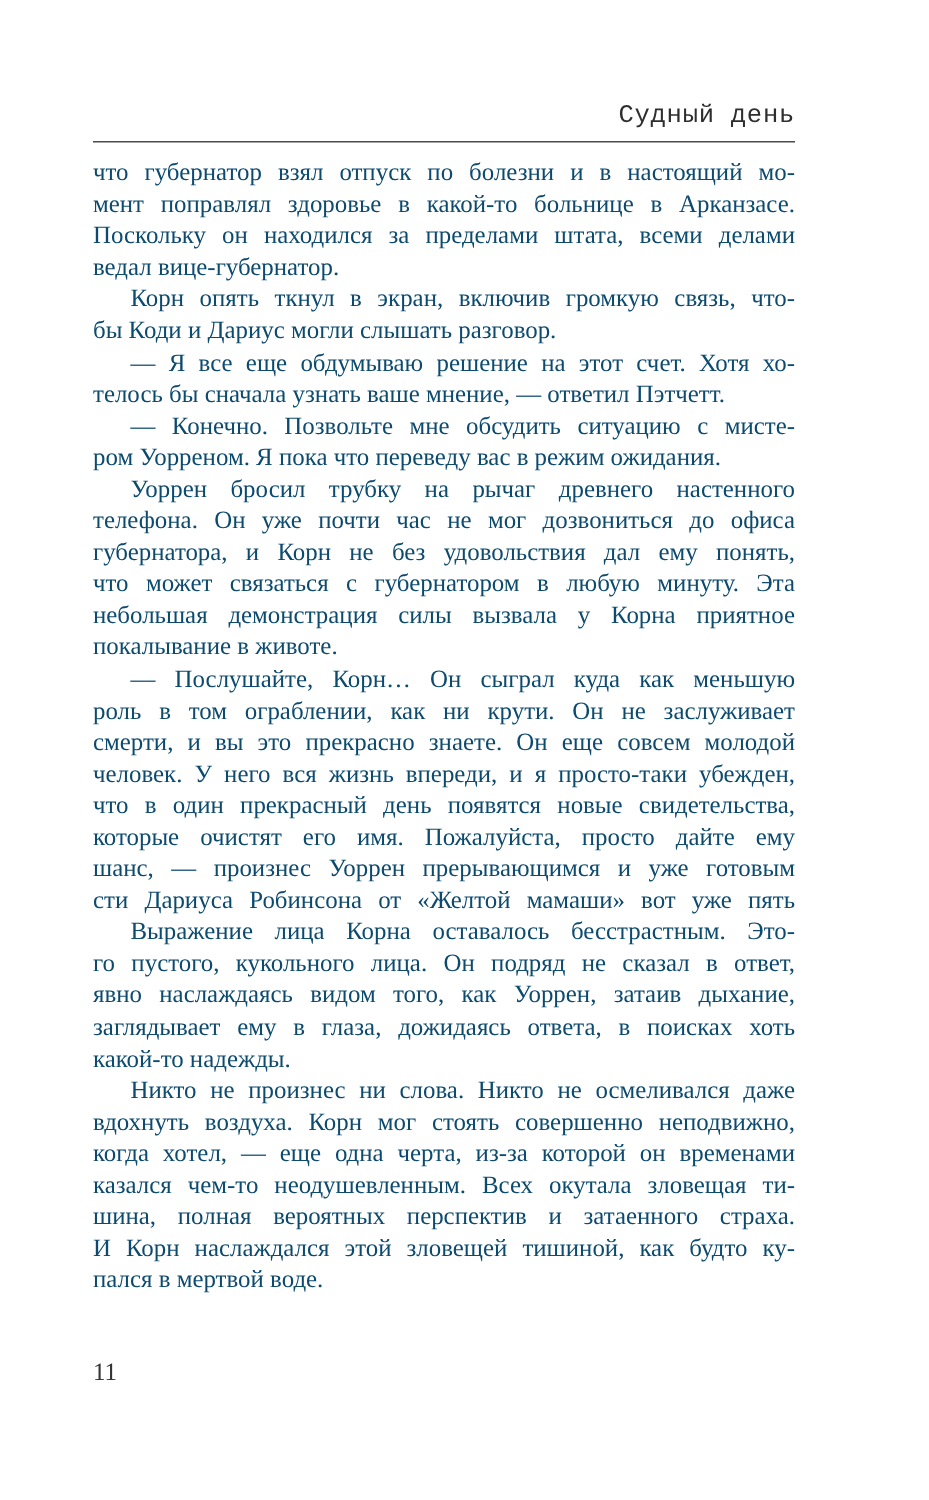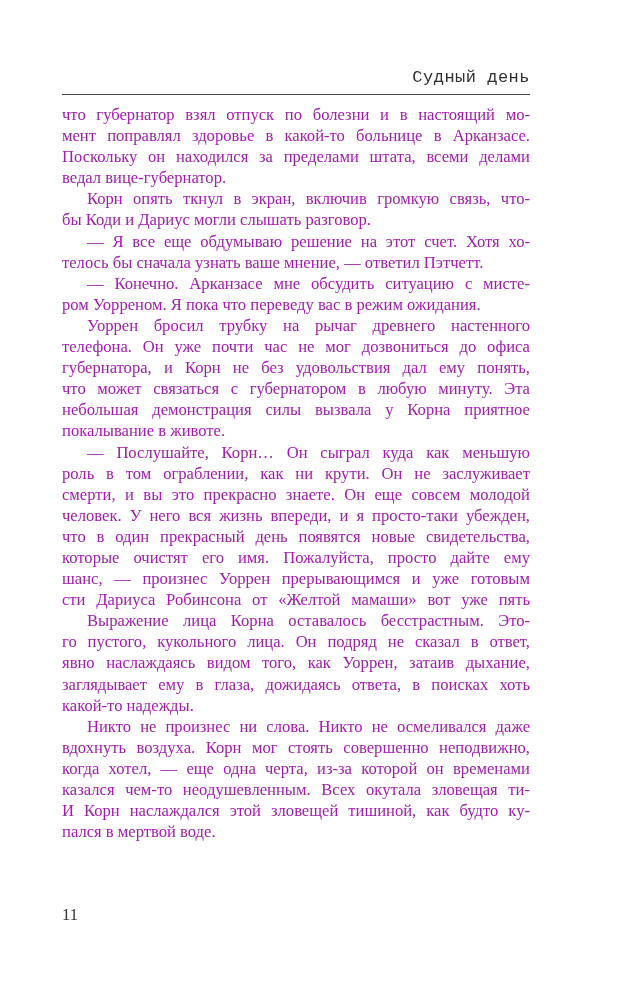--- a/index.html
+++ b/index.html
@@ -12,21 +12,21 @@
     font-size: 17px; letter-spacing: 0.5px; color: #2e2e2e;
     line-height: 24px;
   }
   .head-rule {
     position: absolute; left: 62px; top: 94px; width: 468px; height: 0;
     border-top: 1.5px solid #4a4a4a;
   }
   .body-text {
     position: absolute; left: 62px; top: 104px; width: 468px;
     font-family: "Liberation Serif", "DejaVu Serif", serif;
-    font-size: 16.6px; line-height: 21.1px; color: #a21caf;
+    font-size: 16.6px; line-height: 21.1px; color: #0c4a6e;
   }
   .line { display: block; white-space: nowrap; text-align: justify; text-align-last: justify; height: 21.1px; }
   .line.last { text-align-last: left; }
   .line.indent { padding-left: 25px; }
   .page-number {
     position: absolute; left: 62px; top: 905px; width: 468px; text-align: left;
     font-family: "Liberation Serif", "DejaVu Serif", serif;
     font-size: 16.6px; color: #333333; line-height: 20px;
   }
 </style>
@@ -46,21 +46,21 @@
       </div>
       <div>
         <span class="line indent">Корн опять ткнул в экран, включив громкую связь, что-</span>
         <span class="line last">бы Коди и Дариус могли слышать разговор.</span>
       </div>
       <div>
         <span class="line indent">— Я все еще обдумываю решение на этот счет. Хотя хо-</span>
         <span class="line last">телось бы сначала узнать ваше мнение, — ответил Пэтчетт.</span>
       </div>
       <div>
-        <span class="line indent">— Конечно. Арканзасе мне обсудить ситуацию с мисте-</span>
+        <span class="line indent">— Конечно. Позвольте мне обсудить ситуацию с мисте-</span>
         <span class="line last">ром Уорреном. Я пока что переведу вас в режим ожидания.</span>
       </div>
       <div>
         <span class="line indent">Уоррен бросил трубку на рычаг древнего настенного</span>
         <span class="line">телефона. Он уже почти час не мог дозвониться до офиса</span>
         <span class="line">губернатора, и Корн не без удовольствия дал ему понять,</span>
         <span class="line">что может связаться с губернатором в любую минуту. Эта</span>
         <span class="line">небольшая демонстрация силы вызвала у Корна приятное</span>
         <span class="line last">покалывание в животе.</span>
       </div>
@@ -79,19 +79,20 @@
         <span class="line">го пустого, кукольного лица. Он подряд не сказал в ответ,</span>
         <span class="line">явно наслаждаясь видом того, как Уоррен, затаив дыхание,</span>
         <span class="line">заглядывает ему в глаза, дожидаясь ответа, в поисках хоть</span>
         <span class="line last">какой-то надежды.</span>
       </div>
       <div>
         <span class="line indent">Никто не произнес ни слова. Никто не осмеливался даже</span>
         <span class="line">вдохнуть воздуха. Корн мог стоять совершенно неподвижно,</span>
         <span class="line">когда хотел, — еще одна черта, из-за которой он временами</span>
         <span class="line">казался чем-то неодушевленным. Всех окутала зловещая ти-</span>
+        <span class="line">шина, полная вероятных перспектив и затаенного страха.</span>
         <span class="line">И Корн наслаждался этой зловещей тишиной, как будто ку-</span>
         <span class="line last">пался в мертвой воде.</span>
       </div>
     </div>
 
   <div class="page-number">11</div>
 </div>
 
 </body></html>

